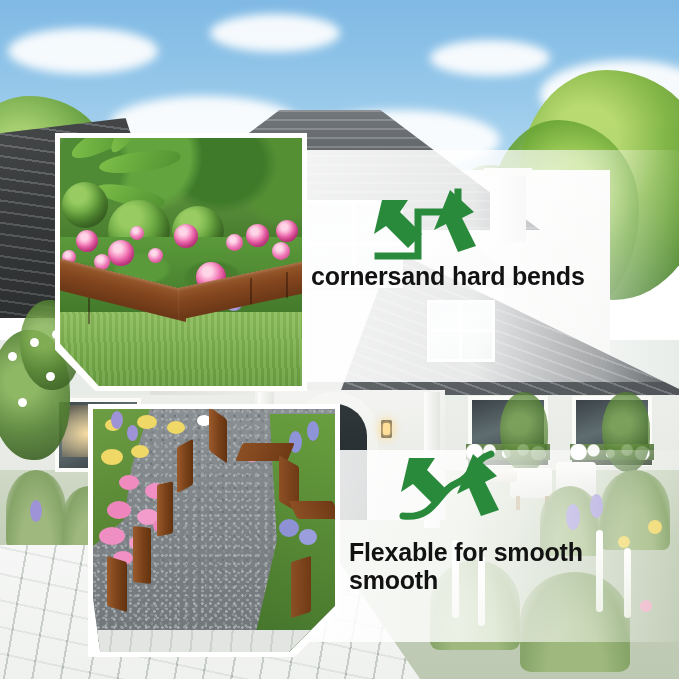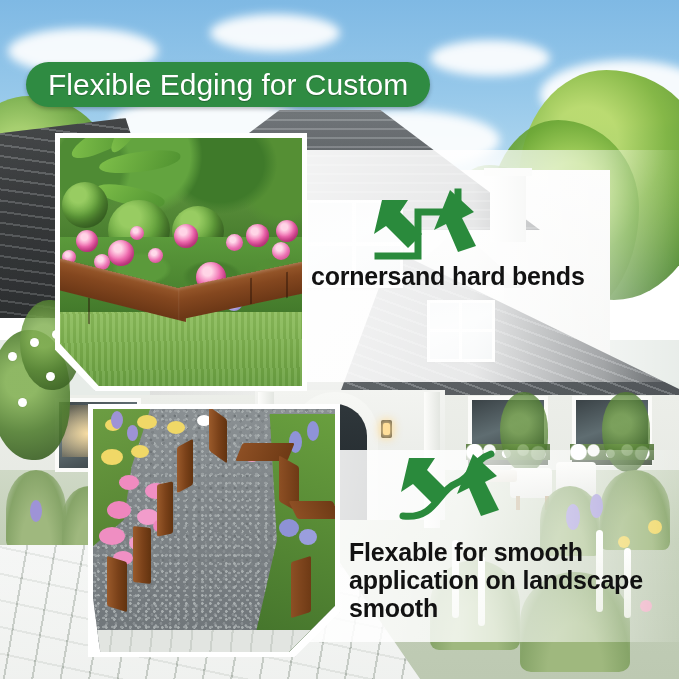--- a/index.html
+++ b/index.html
@@ -395,23 +395,20 @@
     <div class="flyellow" style="left:648px;top:520px;width:14px;height:14px;"></div>
     <div class="flyellow" style="left:618px;top:536px;width:12px;height:12px;"></div>
     <div class="flpink" style="left:640px;top:600px;width:12px;height:12px;"></div>
 
     <div class="pavers"></div>
   </div>
 
   <div class="haze hazeTop"></div>
   <div class="haze hazeBot"></div>
 
-  <div class="badge">
-    <span>Flexible Edging for Custom</span>
-  </div>
 
   <div class="inset inset1">
     <div class="insetInner">
       <div class="p1sky"></div>
       <div class="p1foliage"></div>
 
       <div class="banana" style="left:16px;top:4px;width:74px;height:22px;transform:rotate(-24deg);"></div>
       <div class="banana" style="left:40px;top:18px;width:82px;height:20px;transform:rotate(-6deg);"></div>
       <div class="banana" style="left:34px;top:40px;width:70px;height:18px;transform:rotate(14deg);"></div>
       <div class="banana" style="left:58px;top:2px;width:56px;height:16px;transform:rotate(-52deg);"></div>
@@ -512,18 +509,17 @@
   </div>
 
   <div class="callout">
     <svg class="icon2" viewBox="0 0 118 78">
       <path d="M8 70 C40 74 44 44 60 38 C78 31 78 14 96 8" stroke="#2a8a3c" stroke-width="7" fill="none" stroke-linecap="round"></path>
       <path d="M6 8 L32 8 L24 20 L46 42 L32 56 L10 34 L-2 42 Z" transform="translate(8,4)" fill="#2a8a3c"></path>
       <path d="M86 2 L110 24 L98 30 L112 58 L94 64 L82 36 L70 42 Z" transform="translate(-8,6)" fill="#2a8a3c"></path>
     </svg>
     <div class="calloutText ct2">
       <div>Flexable for smooth</div>
-      <div>application on landscape</div>
       <div>smooth</div>
     </div>
   </div>
 
 </div>
 
 </body></html>

